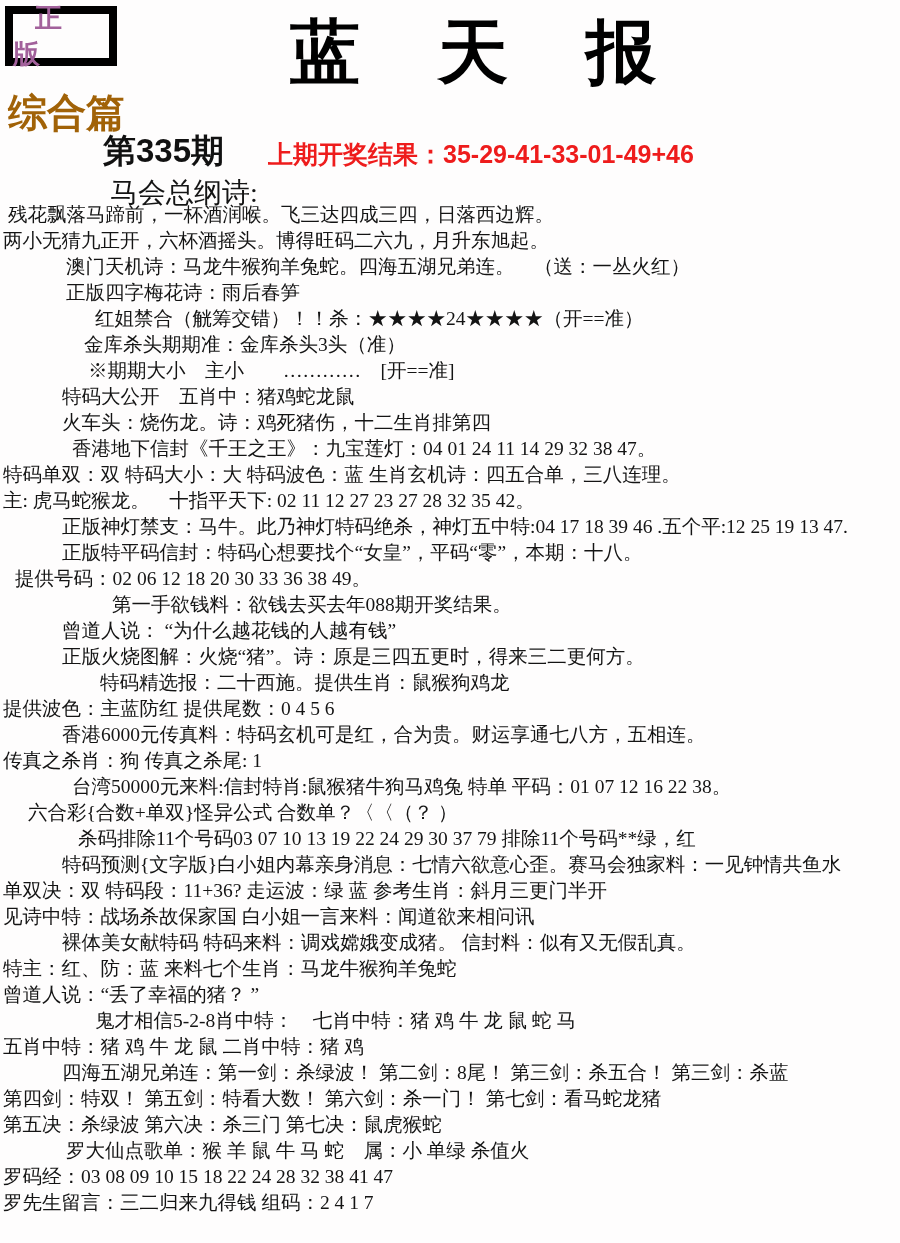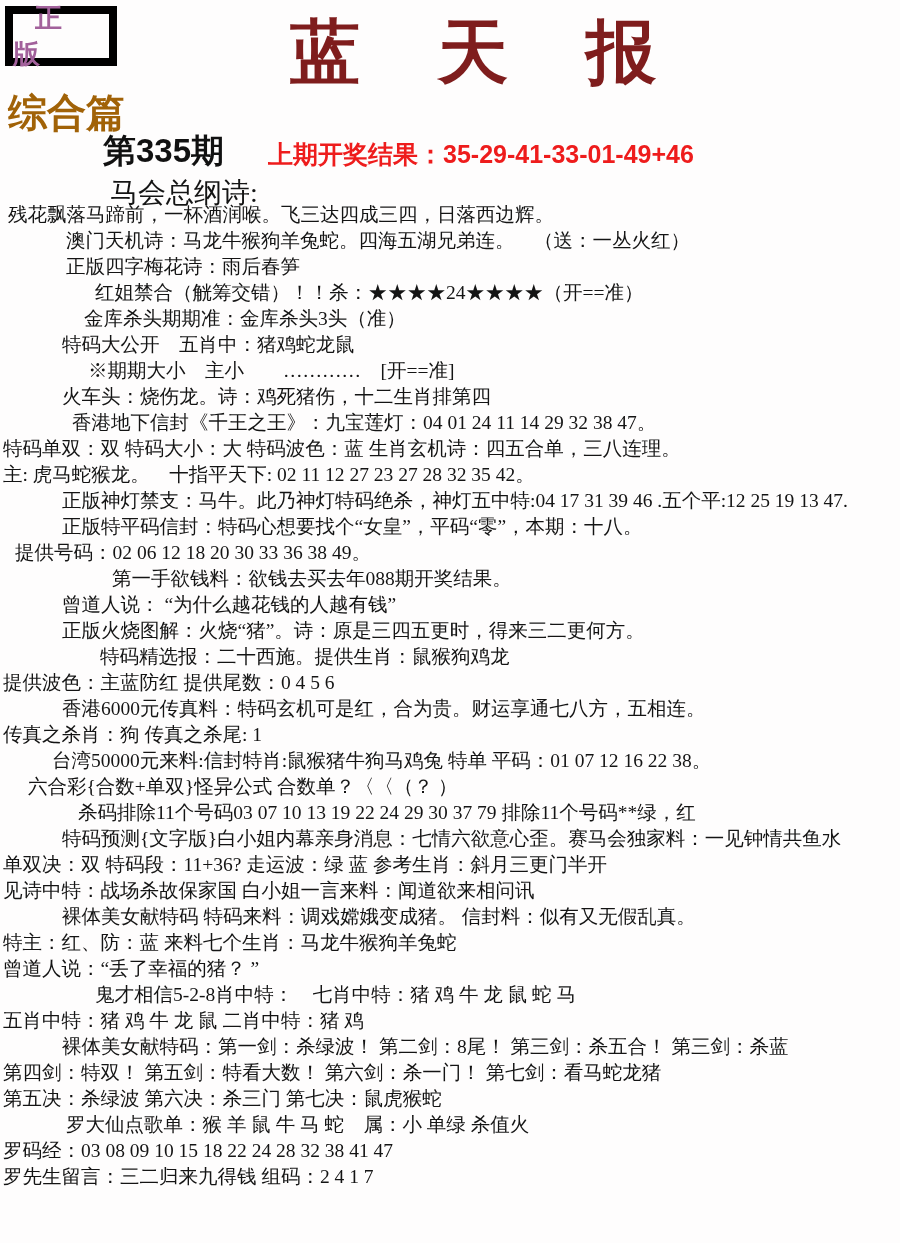--- a/index.html
+++ b/index.html
@@ -17,21 +17,21 @@
     width:96px;height:44px;
     border:8px solid #000000;
     color:#a2619b;
     font-size:27px;font-weight:bold;
     display:flex;align-items:center;justify-content:center;
     letter-spacing:22px;text-indent:22px;
   }
   .title{
     position:absolute;left:290px;top:14px;
     font-size:70px;line-height:1.1;font-weight:bold;
-    color:#7f1d1d;
+    color:#000000;
     letter-spacing:78px;white-space:nowrap;
   }
   .section{
     position:absolute;left:8px;top:92px;
     font-size:39px;font-weight:bold;color:#a16207;line-height:1.1;
   }
   .issue{
     position:absolute;left:103px;top:133px;
     font-size:33px;font-weight:bold;color:#111;line-height:1.1;
     font-family:"Liberation Sans","DejaVu Sans",sans-serif;
@@ -61,50 +61,51 @@
 
 <div class="badge">正版</div>
 <div class="title">蓝天报</div>
 <div class="section">综合篇</div>
 <div class="issue">第335期</div>
 <div class="result">上期开奖结果：35-29-41-33-01-49+46</div>
 <div class="poem-intro">马会总纲诗:</div>
 
 <div class="lines">
   <div class="line" style="padding-left:8px">残花飘落马蹄前，一杯酒润喉。飞三达四成三四，日落西边辉。</div>
+  <div class="line" style="padding-left:3px">两小无猜九正开，六杯酒摇头。博得旺码二六九，月升东旭起。</div>
   <div class="line" style="padding-left:66px">澳门天机诗：马龙牛猴狗羊兔蛇。四海五湖兄弟连。　（送：一丛火红）</div>
   <div class="line" style="padding-left:66px">正版四字梅花诗：雨后春笋</div>
   <div class="line" style="padding-left:95px">红姐禁合（觥筹交错）！！杀：★★★★24★★★★（开==准）</div>
   <div class="line" style="padding-left:84px">金库杀头期期准：金库杀头3头（准）</div>
+  <div class="line" style="padding-left:88px">※期期大小　主小　　…………　[开==准]</div>
   <div class="line" style="padding-left:62px">特码大公开　五肖中：猪鸡蛇龙鼠</div>
-  <div class="line" style="padding-left:88px">※期期大小　主小　　…………　[开==准]</div>
   <div class="line" style="padding-left:62px">火车头：烧伤龙。诗：鸡死猪伤，十二生肖排第四</div>
   <div class="line" style="padding-left:72px">香港地下信封《千王之王》：九宝莲灯：04 01 24 11 14 29 32 38 47。</div>
   <div class="line" style="padding-left:3px">特码单双：双 特码大小：大 特码波色：蓝 生肖玄机诗：四五合单，三八连理。</div>
   <div class="line" style="padding-left:3px">主: 虎马蛇猴龙。　十指平天下: 02 11 12 27 23 27 28 32 35 42。</div>
-  <div class="line" style="padding-left:62px">正版神灯禁支：马牛。此乃神灯特码绝杀，神灯五中特:04 17 31 39 46 .五个平:12 25 19 13 47.</div>
+  <div class="line" style="padding-left:62px">正版神灯禁支：马牛。此乃神灯特码绝杀，神灯五中特:04 17 18 39 46 .五个平:12 25 19 13 47.</div>
   <div class="line" style="padding-left:62px">正版特平码信封：特码心想要找个“女皇”，平码“零”，本期：十八。</div>
   <div class="line" style="padding-left:15px">提供号码：02 06 12 18 20 30 33 36 38 49。</div>
   <div class="line" style="padding-left:112px">第一手欲钱料：欲钱去买去年088期开奖结果。</div>
   <div class="line" style="padding-left:62px">曾道人说： “为什么越花钱的人越有钱”</div>
   <div class="line" style="padding-left:62px">正版火烧图解：火烧“猪”。诗：原是三四五更时，得来三二更何方。</div>
   <div class="line" style="padding-left:100px">特码精选报：二十西施。提供生肖：鼠猴狗鸡龙</div>
   <div class="line" style="padding-left:3px">提供波色：主蓝防红 提供尾数：0 4 5 6</div>
   <div class="line" style="padding-left:62px">香港6000元传真料：特码玄机可是红，合为贵。财运享通七八方，五相连。</div>
   <div class="line" style="padding-left:3px">传真之杀肖：狗 传真之杀尾: 1</div>
-  <div class="line" style="padding-left:52px">台湾50000元来料:信封特肖:鼠猴猪牛狗马鸡兔 特单 平码：01 07 12 16 22 38。</div>
+  <div class="line" style="padding-left:72px">台湾50000元来料:信封特肖:鼠猴猪牛狗马鸡兔 特单 平码：01 07 12 16 22 38。</div>
   <div class="line" style="padding-left:28px">六合彩{合数+单双}怪异公式 合数单？〈〈（？ ）</div>
   <div class="line" style="padding-left:78px">杀码排除11个号码03 07 10 13 19 22 24 29 30 37 79  排除11个号码**绿，红</div>
   <div class="line" style="padding-left:62px">特码预测{文字版}白小姐内幕亲身消息：七情六欲意心歪。赛马会独家料：一见钟情共鱼水</div>
   <div class="line" style="padding-left:3px">单双决：双 特码段：11+36? 走运波：绿 蓝 参考生肖：斜月三更门半开</div>
   <div class="line" style="padding-left:3px">见诗中特：战场杀故保家国 白小姐一言来料：闻道欲来相问讯</div>
   <div class="line" style="padding-left:62px">裸体美女献特码 特码来料：调戏嫦娥变成猪。 信封料：似有又无假乱真。</div>
   <div class="line" style="padding-left:3px">特主：红、防：蓝 来料七个生肖：马龙牛猴狗羊兔蛇</div>
   <div class="line" style="padding-left:3px">曾道人说：“丢了幸福的猪？ ”</div>
   <div class="line" style="padding-left:95px">鬼才相信5-2-8肖中特：　七肖中特：猪 鸡 牛 龙 鼠 蛇 马</div>
   <div class="line" style="padding-left:3px">五肖中特：猪 鸡 牛 龙 鼠 二肖中特：猪 鸡</div>
-  <div class="line" style="padding-left:62px">裸体美女献特码：第一剑：杀绿波！ 第二剑：8尾！ 第三剑：杀五合！ 第三剑：杀蓝</div>
+  <div class="line" style="padding-left:62px">四海五湖兄弟连：第一剑：杀绿波！ 第二剑：8尾！ 第三剑：杀五合！ 第三剑：杀蓝</div>
   <div class="line" style="padding-left:3px">第四剑：特双！ 第五剑：特看大数！ 第六剑：杀一门！ 第七剑：看马蛇龙猪</div>
   <div class="line" style="padding-left:3px">第五决：杀绿波 第六决：杀三门 第七决：鼠虎猴蛇</div>
   <div class="line" style="padding-left:66px">罗大仙点歌单：猴 羊 鼠 牛 马 蛇　属：小 单绿 杀值火</div>
   <div class="line" style="padding-left:3px">罗码经：03 08 09 10 15 18 22 24 28 32 38 41 47</div>
   <div class="line" style="padding-left:3px">罗先生留言：三二归来九得钱 组码：2 4 1 7</div>
 </div>
 
 </body></html>

